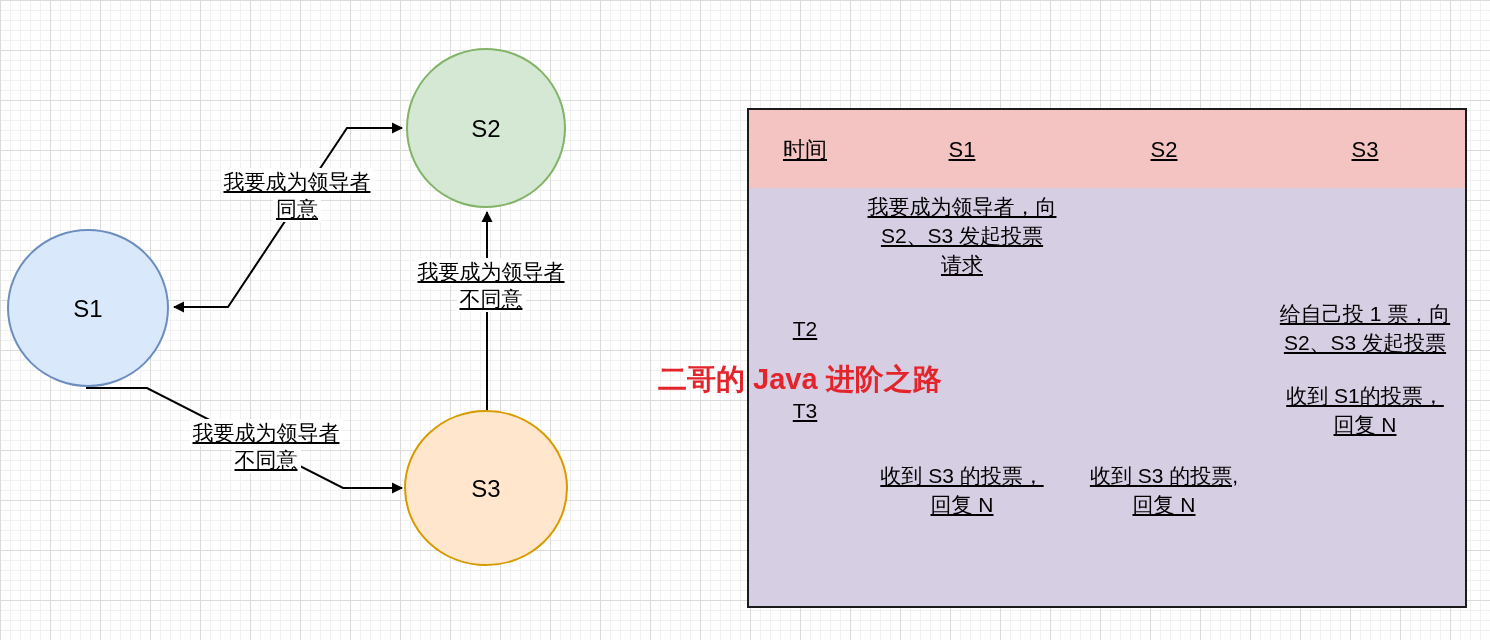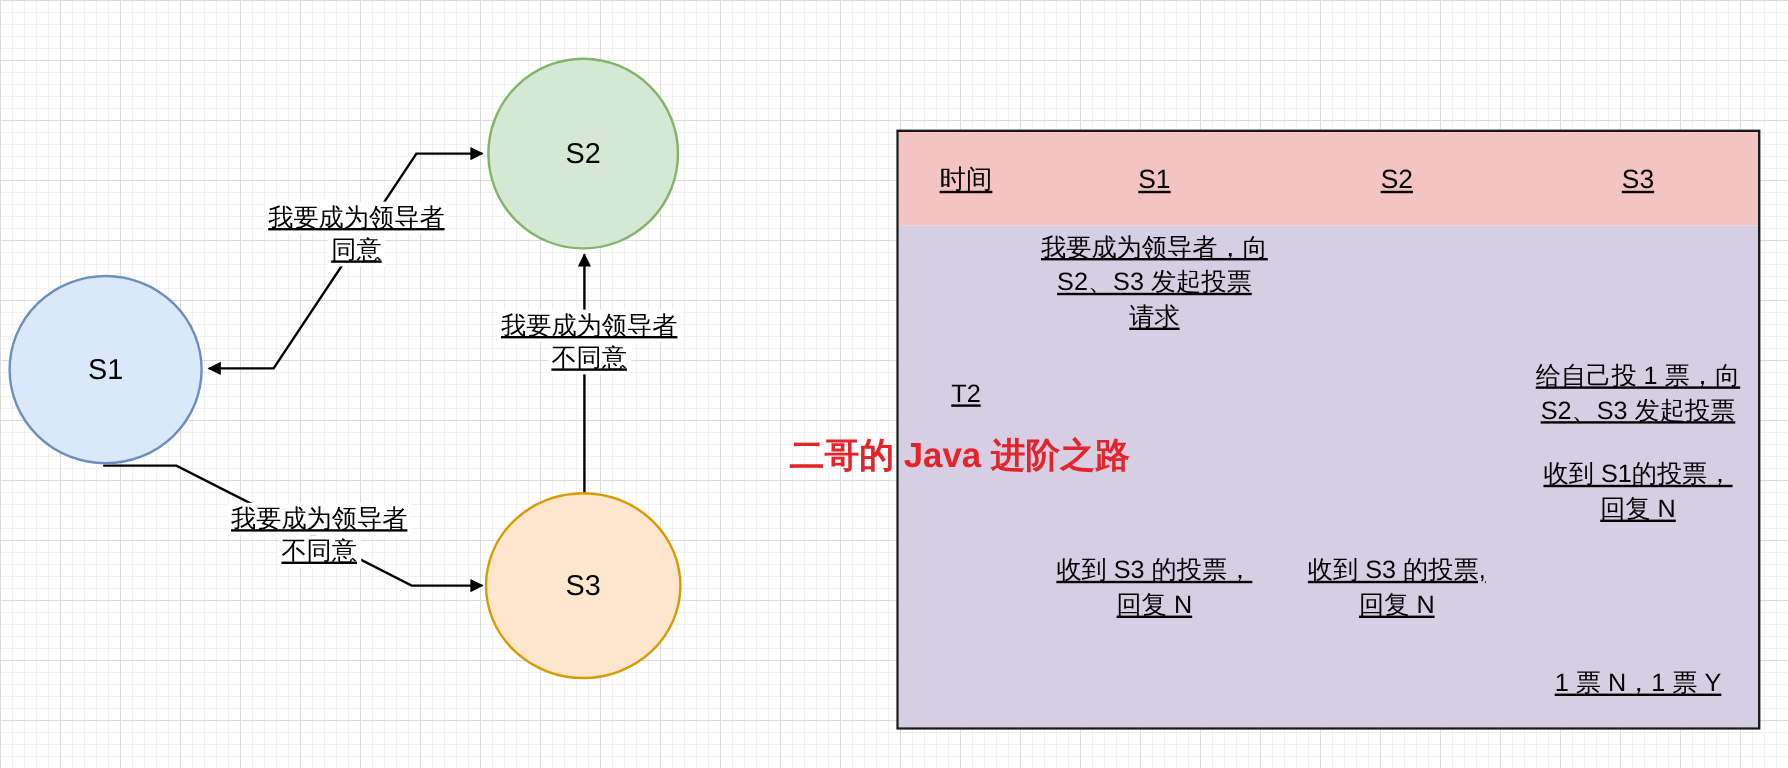--- a/index.html
+++ b/index.html
@@ -139,29 +139,29 @@
 请求</div>
     <div class="cell row-t1 col-s2"></div>
     <div class="cell row-t1 col-s3"></div>
 
     <div class="cell row-t2 col-time">T2</div>
     <div class="cell row-t2 col-s1"></div>
     <div class="cell row-t2 col-s2"></div>
     <div class="cell row-t2 col-s3">给自己投 1 票，向
 S2、S3 发起投票</div>
 
+    <div class="cell row-t3 col-time">T3</div>
     <div class="cell row-t3 col-s1"></div>
     <div class="cell row-t3 col-s3">收到 S1的投票，
 回复 N</div>
 
     <div class="cell row-t4 col-s1">收到 S3 的投票，
 回复 N</div>
     <div class="cell row-t4 col-s2">收到 S3 的投票,
 回复 N</div>
     <div class="cell row-t4 col-s3"></div>
 
     <div class="cell row-t5 col-s2"></div>
-    <div class="cell row-t5 col-s3">1 票 N，1 票 Y</div>
   </div>
 
   <div class="watermark">二哥的 Java 进阶之路</div>
 
 </div>
 
 </body></html>

